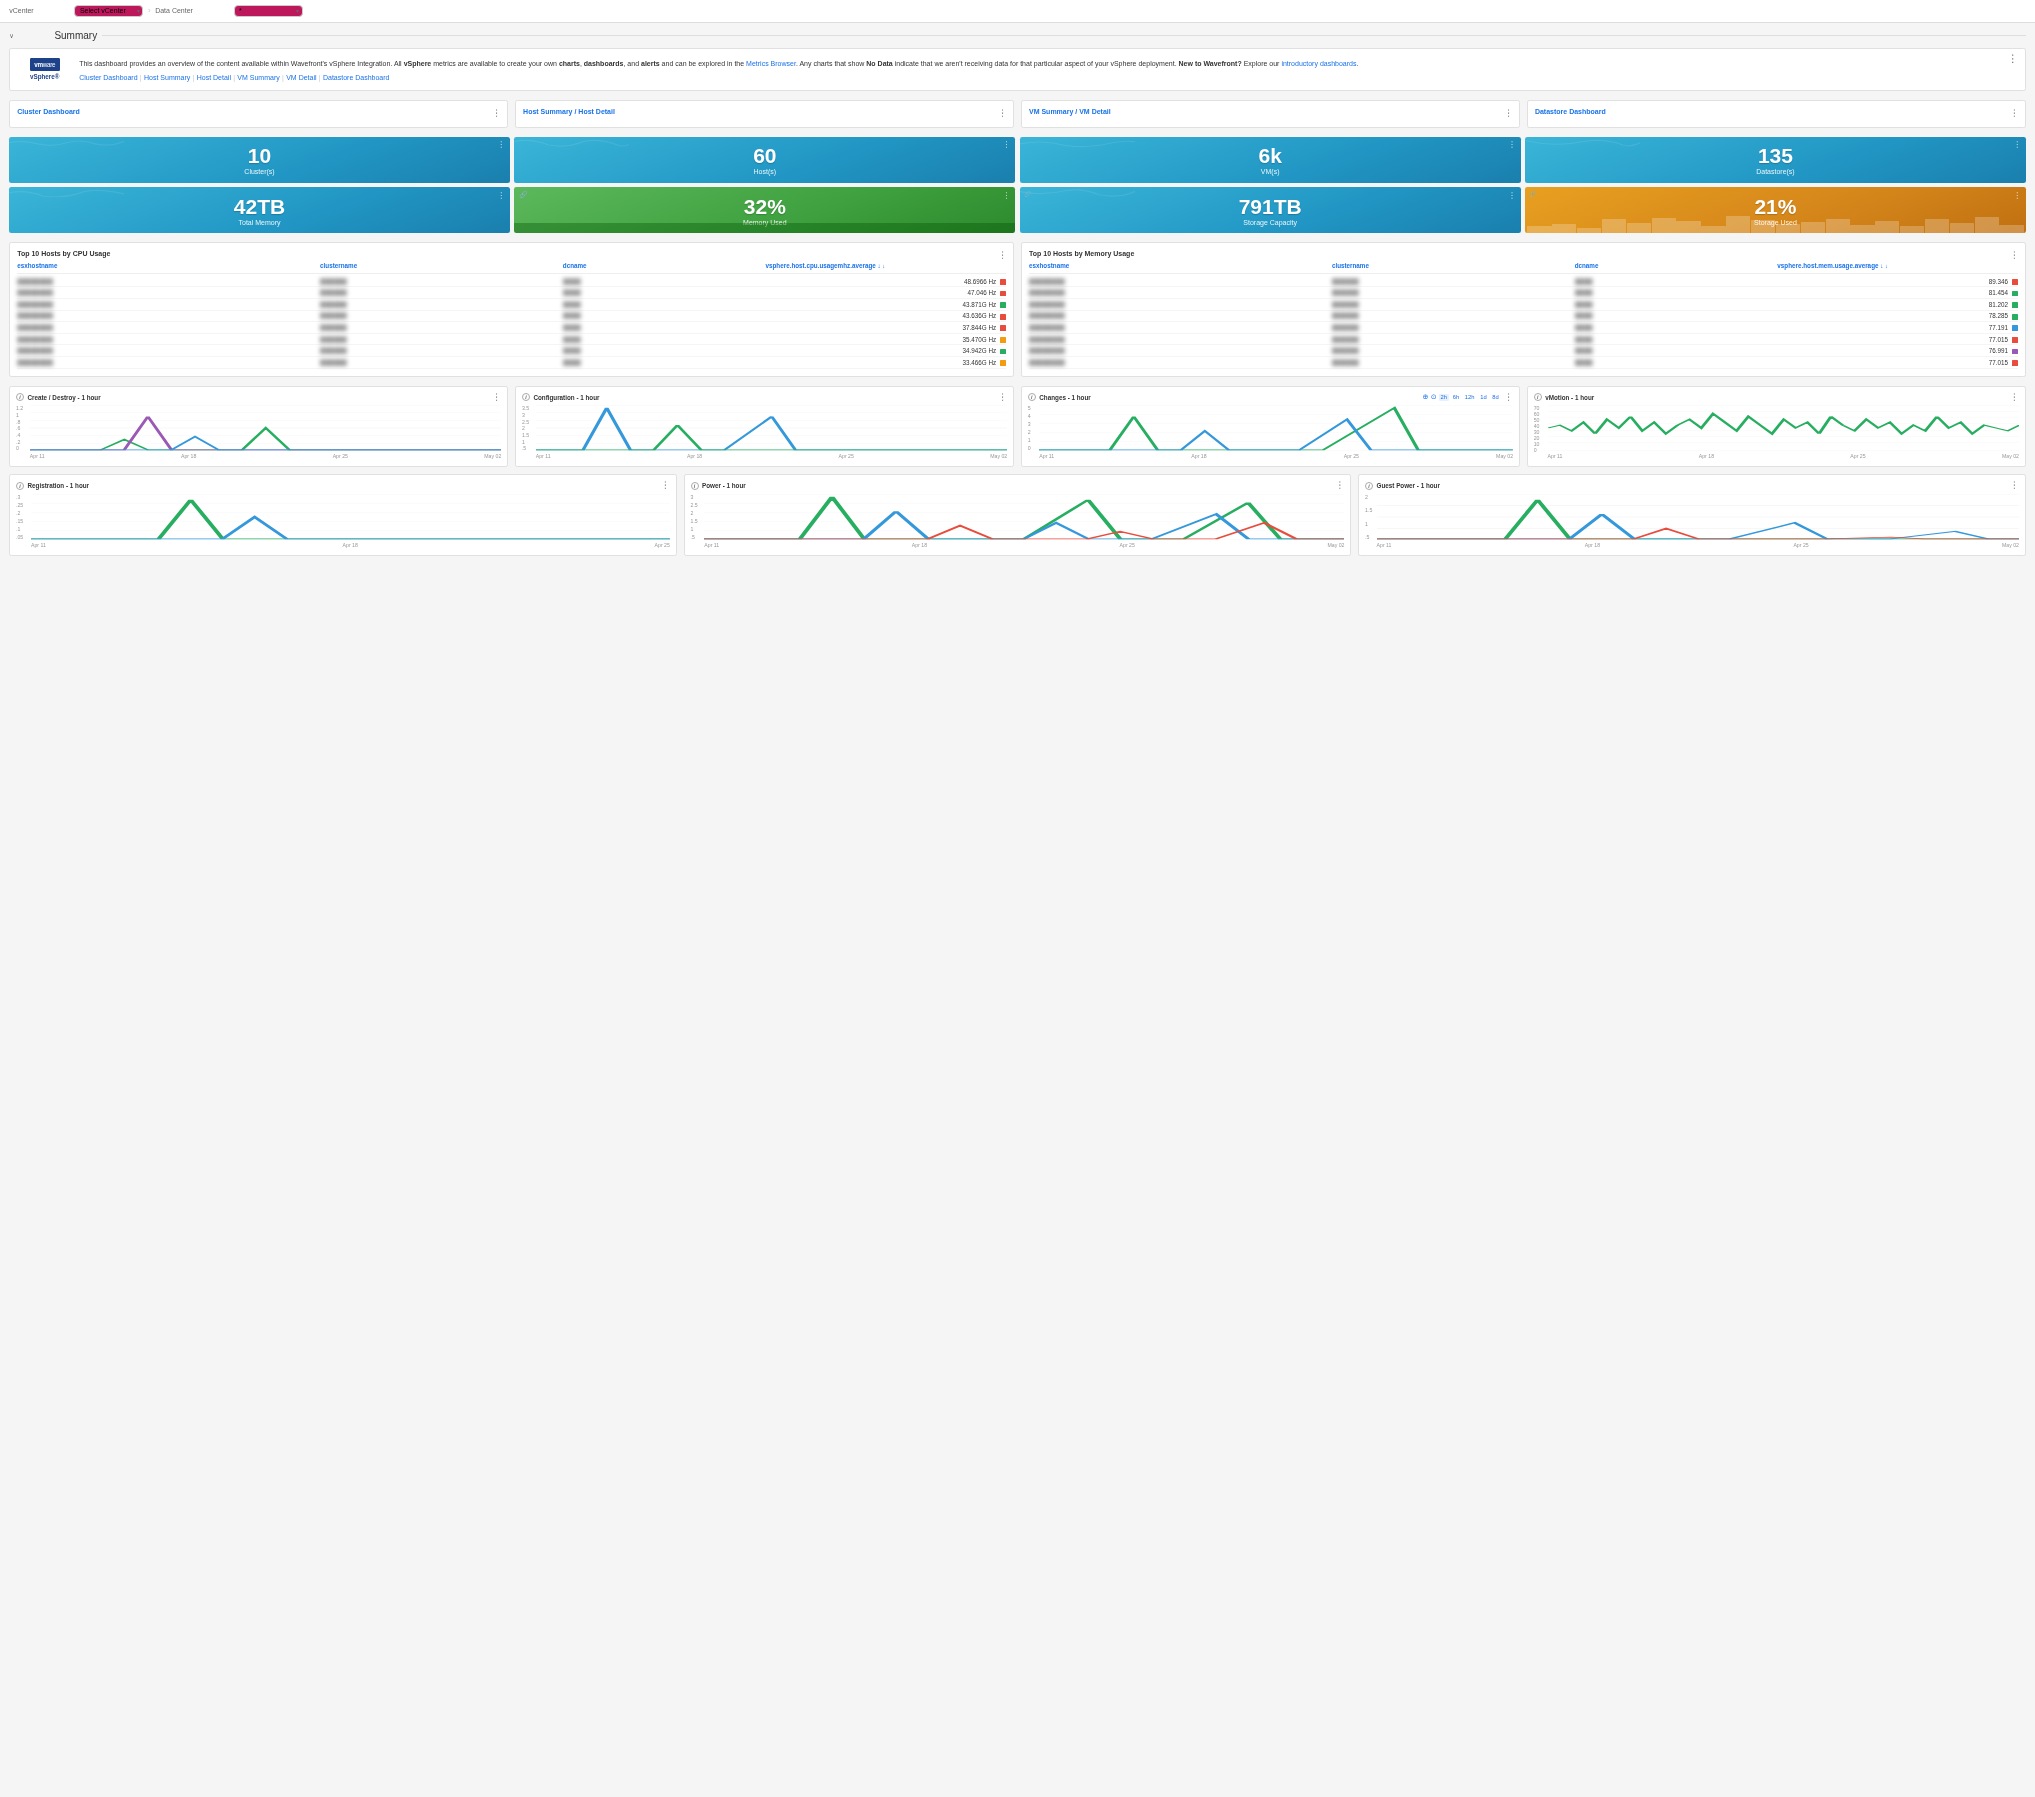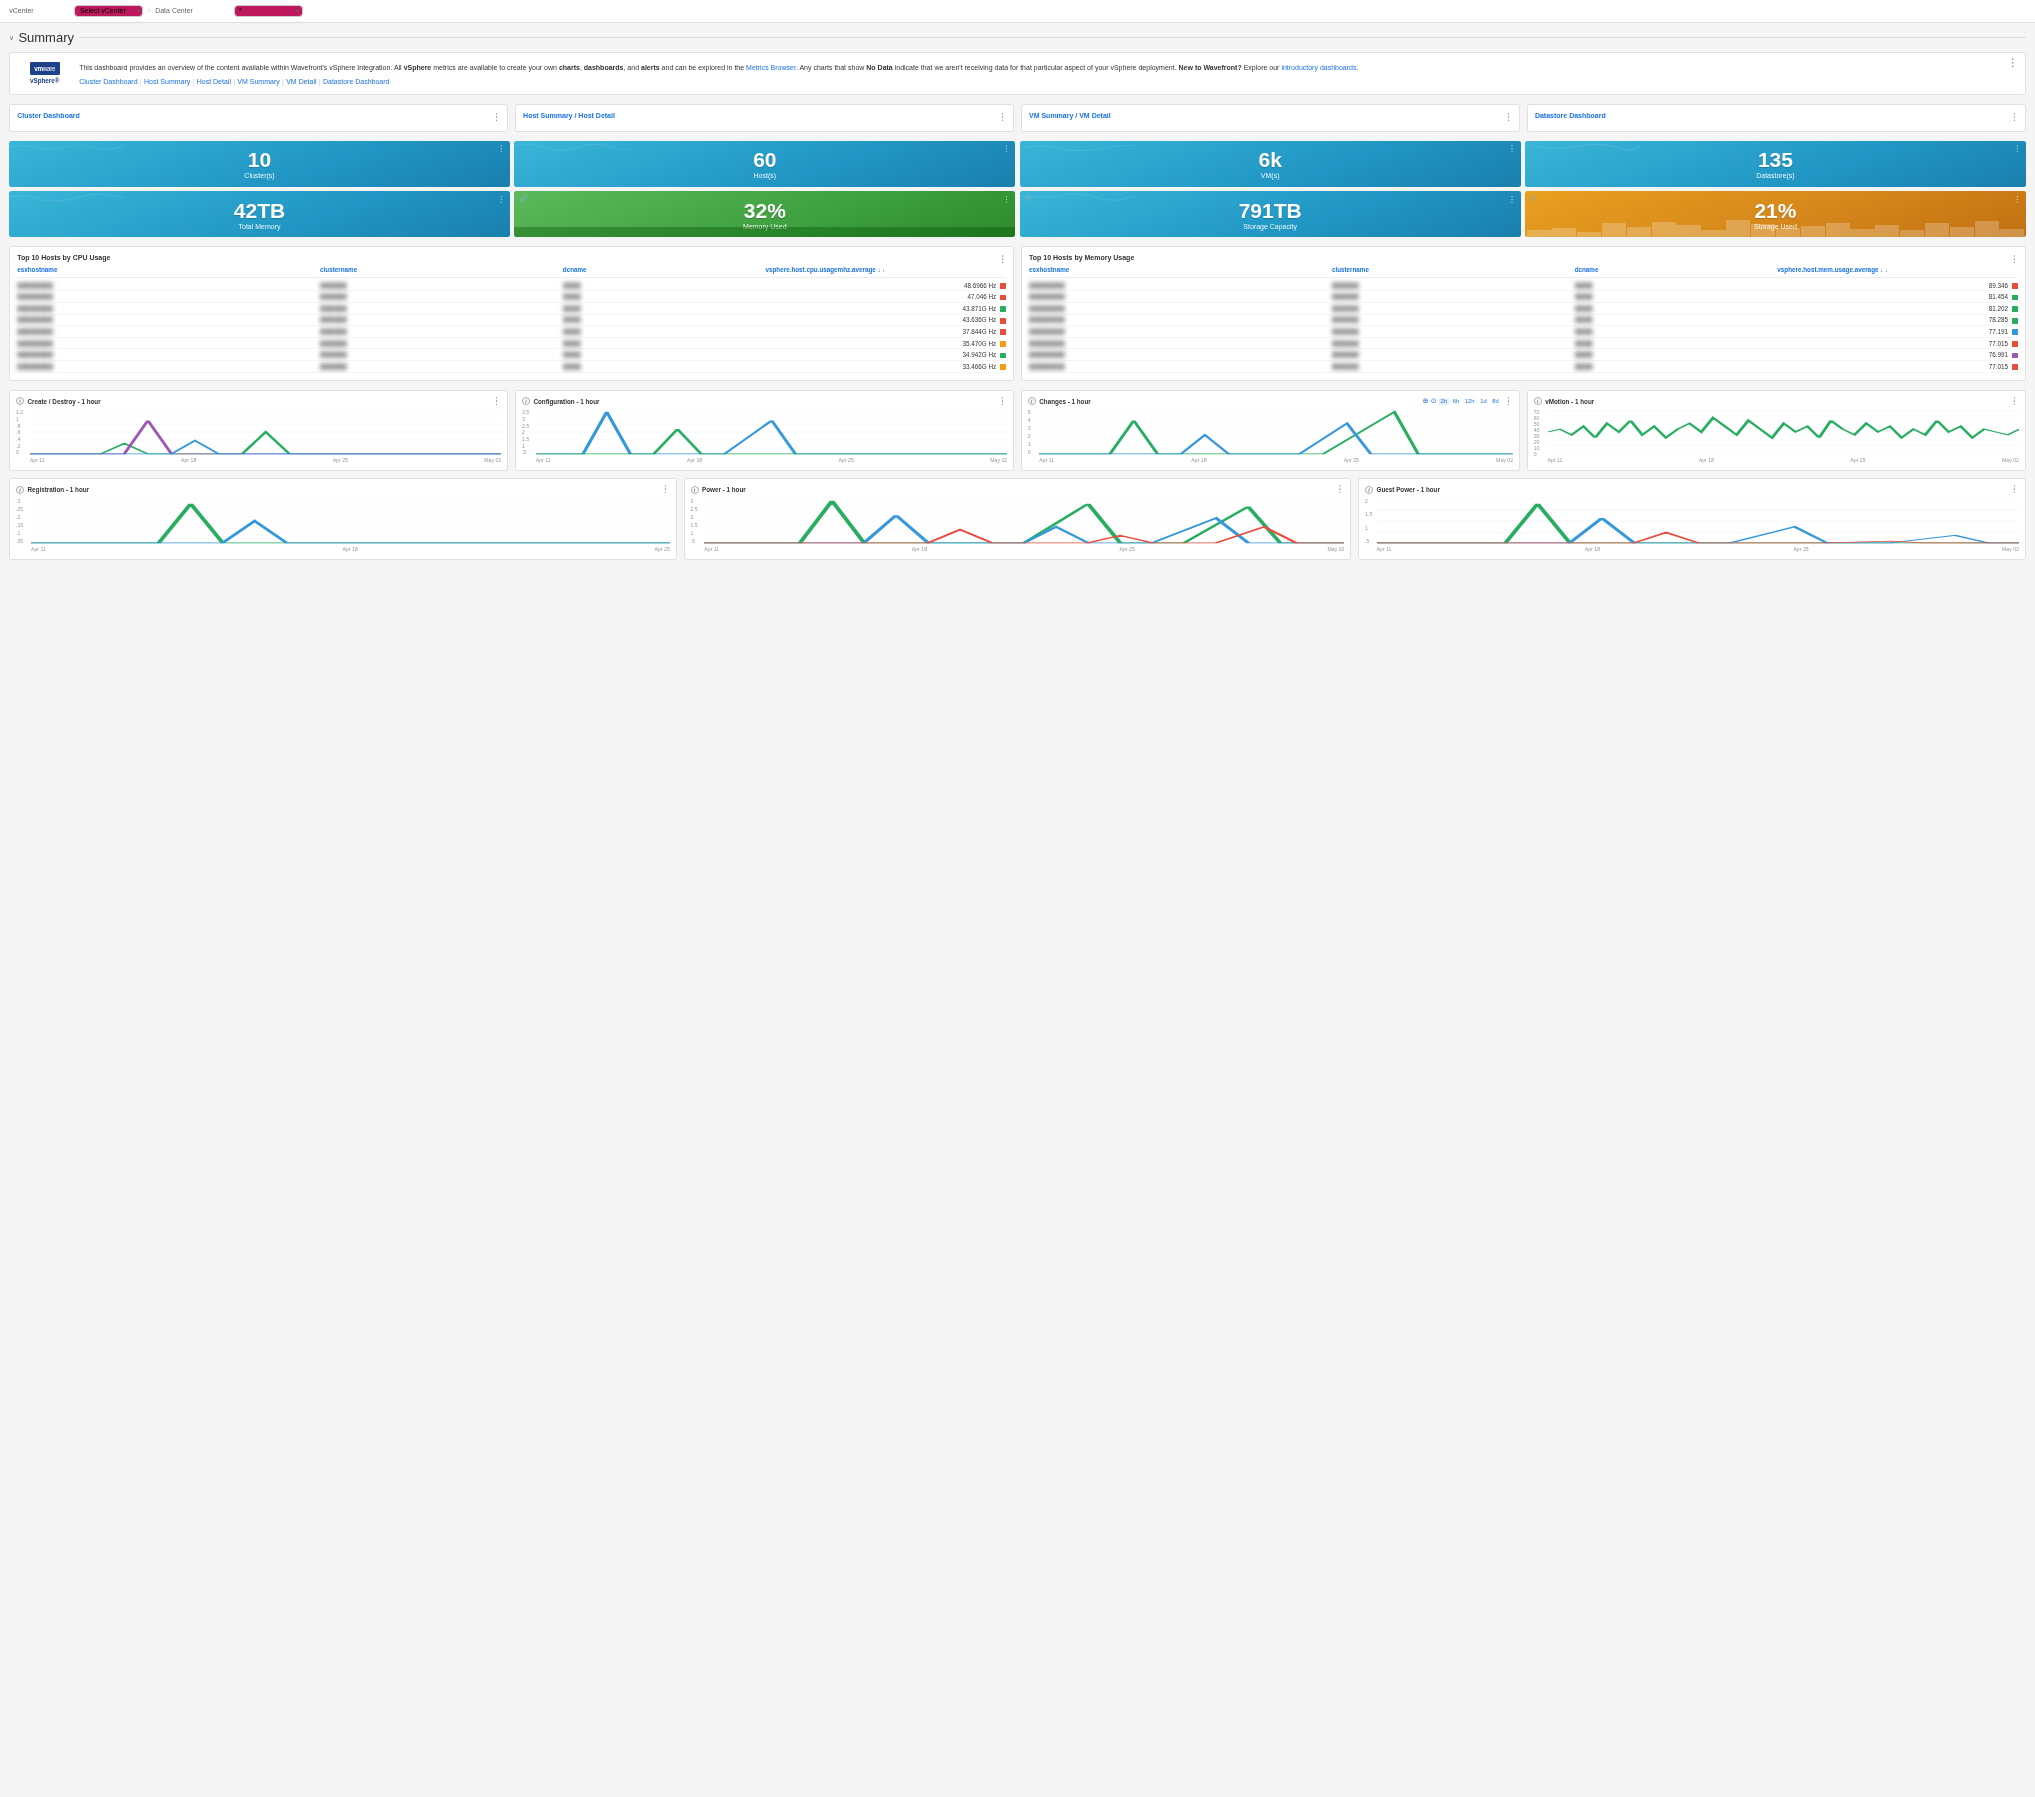--- a/index.html
+++ b/index.html
@@ -12,21 +12,21 @@
     .topbar-select-wrap { position: relative; display: inline-block; }
     .topbar-select-wrap::after { content: '▾'; position: absolute; right: 3.5px; top: 50%; transform: translateY(-50%); pointer-events: none; font-size: 5.8px; color: #666; }
     .topbar-divider { color: #ccc; font-size: 8px; }
 
     
     .main { padding: 7px 9.2px; }
 
     
     .section-header { display: flex; align-items: center; gap: 4.6px; margin-bottom: 7px; cursor: pointer; }
     .section-header-toggle { font-size: 6.3px; color: #666; }
-    .section-header-title { font-size: 13px; color: #333; font-weight: 500; }
+    .section-header-title { font-size: 10px; color: #333; font-weight: 500; margin-left: 36px; }
     .section-header-line { flex: 1; height: 0.6px; background: #ddd; }
 
     
     .info-banner { background: #fff; border: 0.6px solid #e0e0e0; border-radius: 2.3px; padding: 9.2px 11.5px; margin-bottom: 9.2px; position: relative; }
     .info-banner-menu { position: absolute; top: 5.8px; right: 7px; cursor: pointer; color: #666; font-size: 10.4px; line-height: 1; }
     .info-banner-content { display: flex; gap: 11.5px; align-items: flex-start; }
     .vmware-logo { display: flex; flex-direction: column; align-items: center; min-width: 46px; }
     .vmware-logo-box { background: #1d428a; color: #fff; font-weight: 700; font-size: 7.5px; padding: 2.3px 4.6px; border-radius: 1.2px; letter-spacing: -0.3px; }
     .vmware-logo-sub { font-size: 6.3px; color: #1d428a; font-weight: 600; margin-top: 1.2px; }
     .info-banner-text { font-size: 7px; color: #333; line-height: 1.6; }

